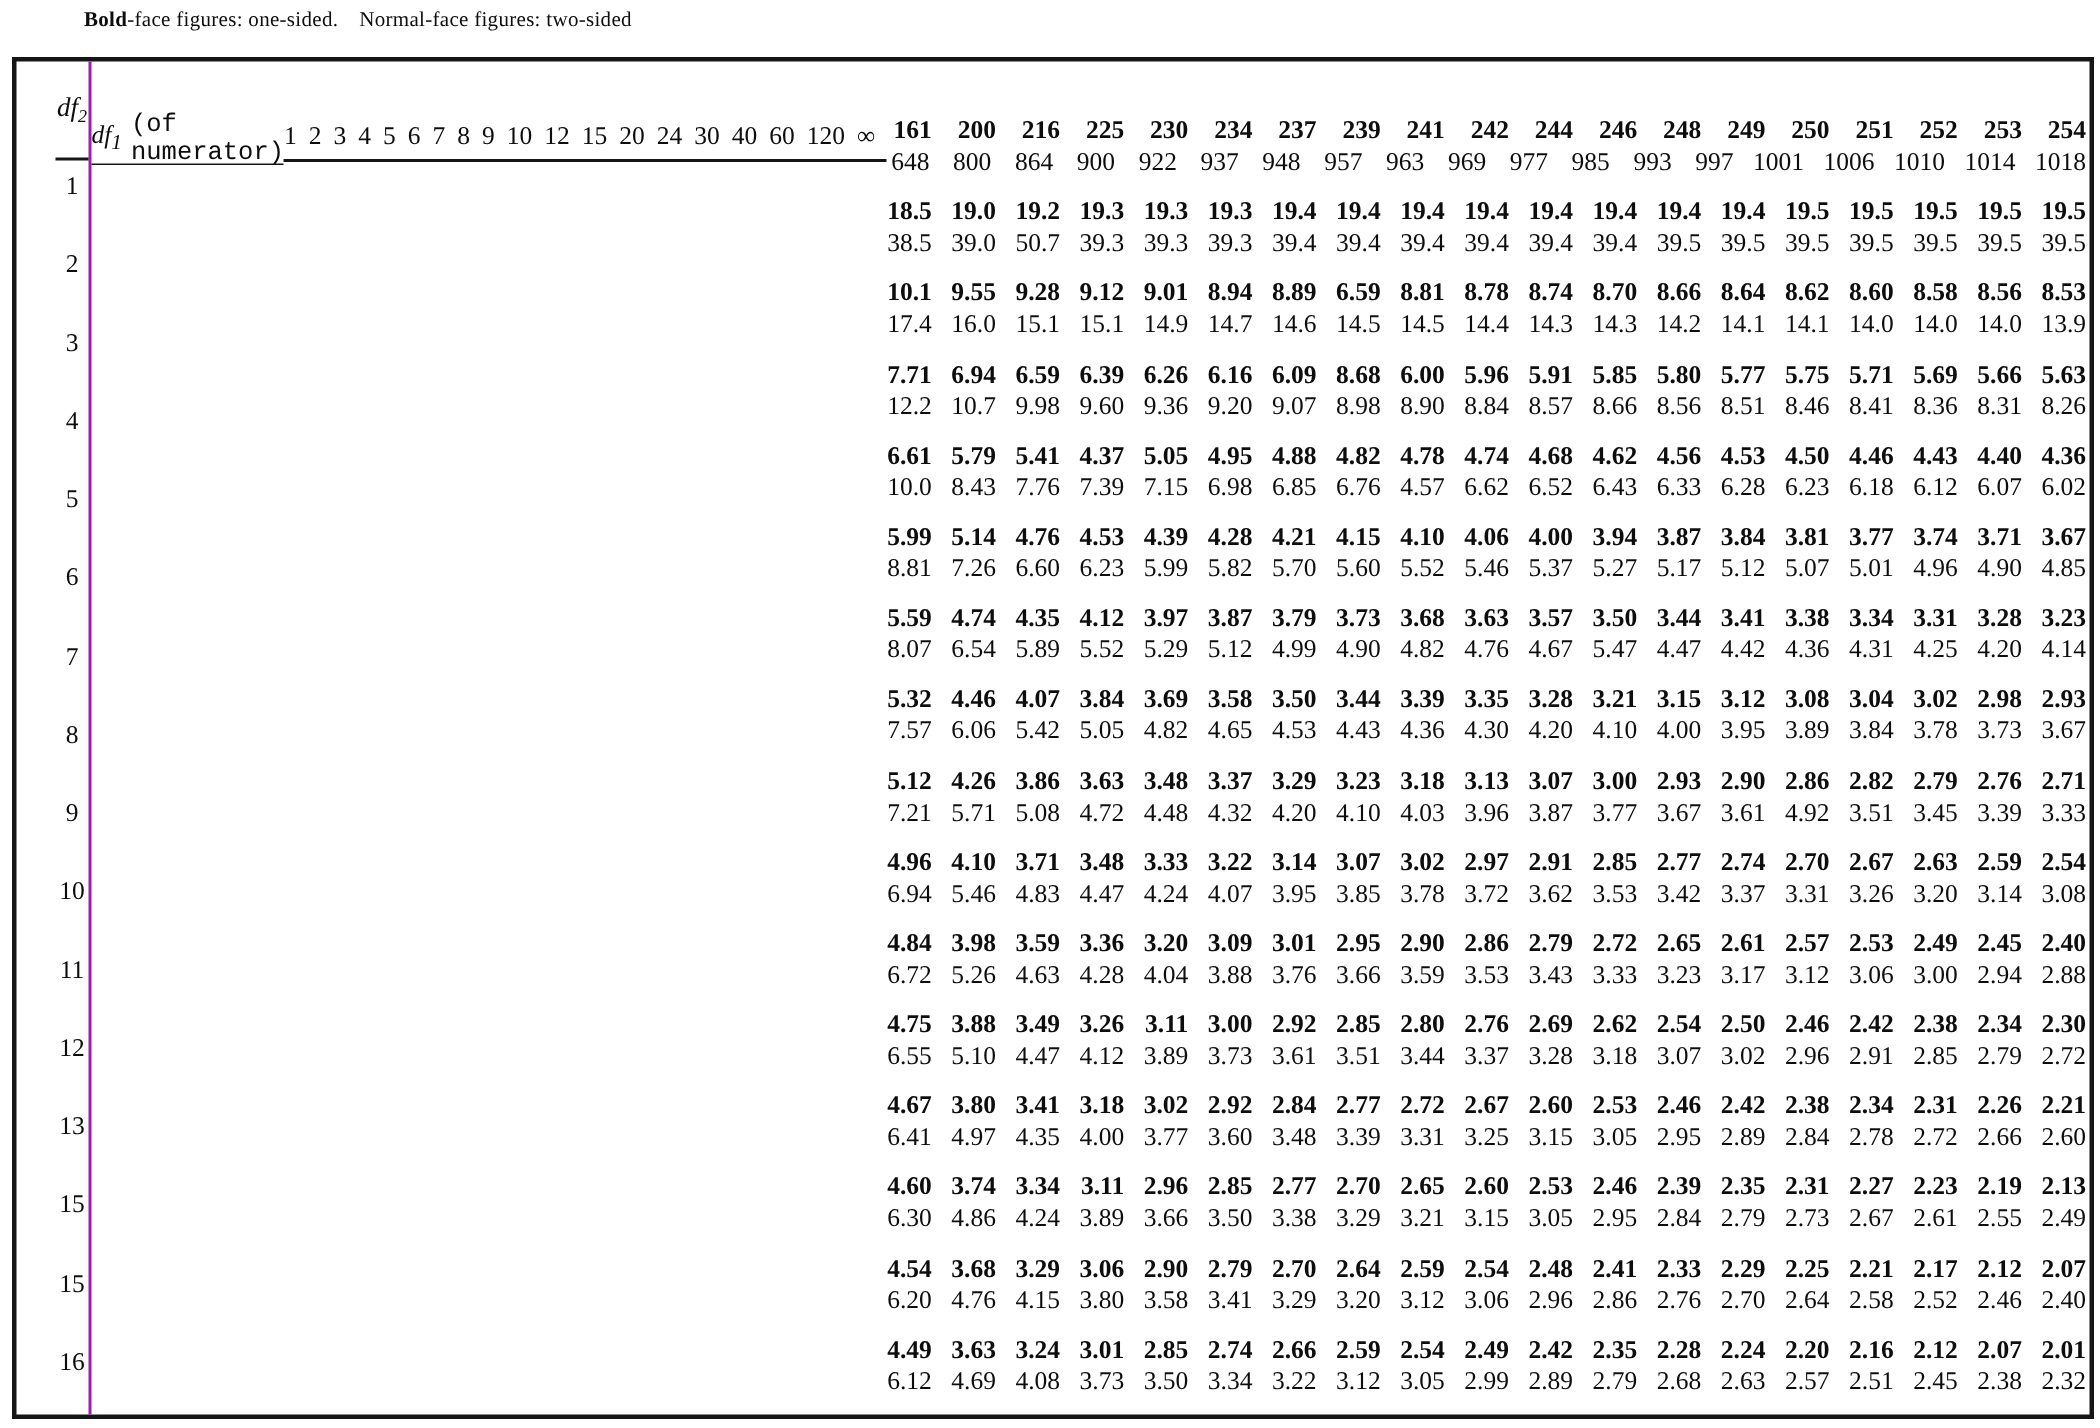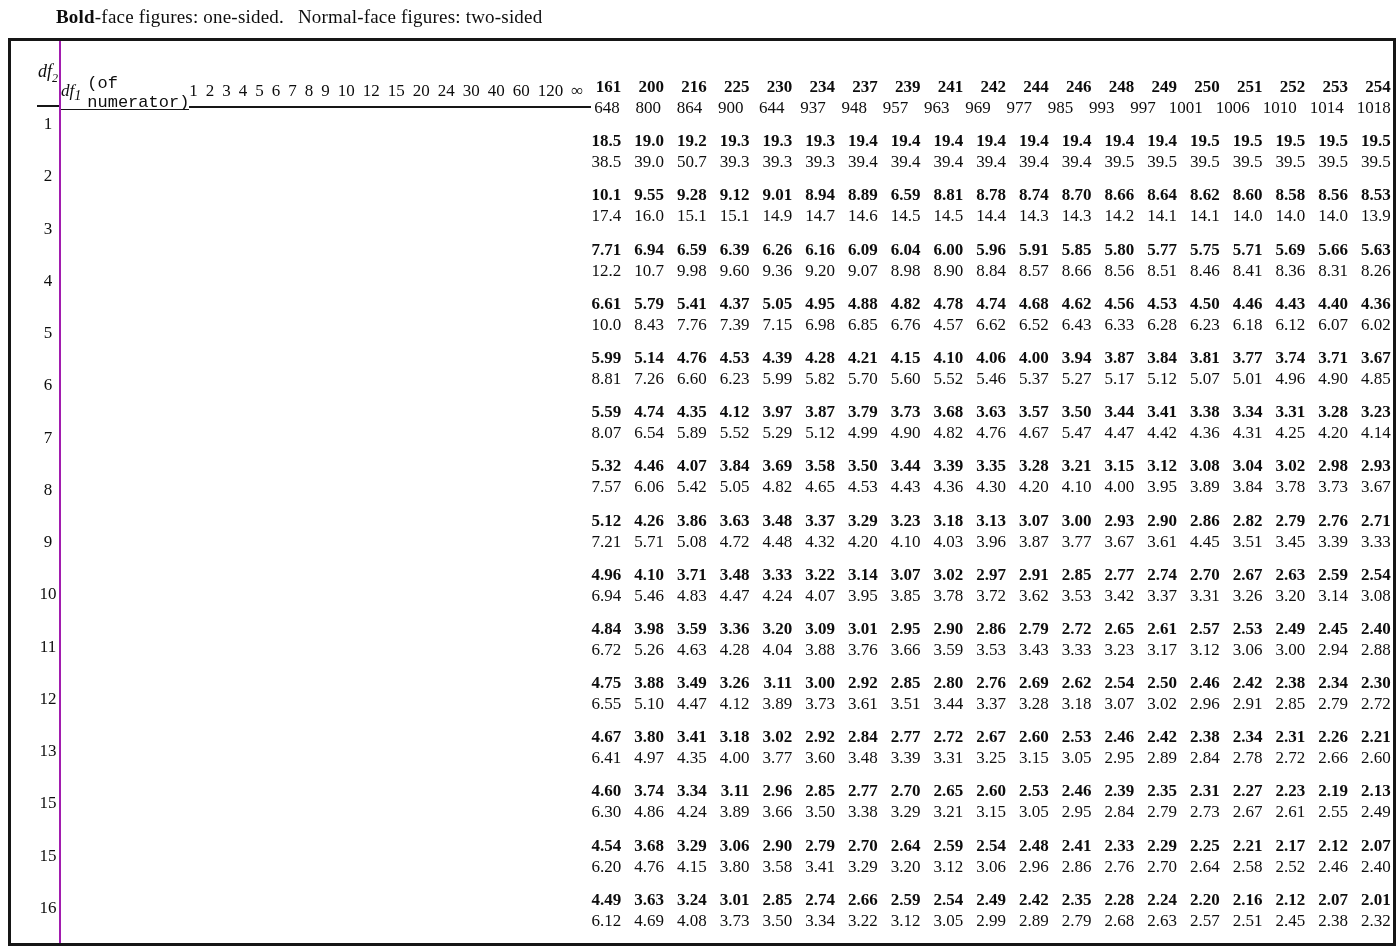--- a/index.html
+++ b/index.html
@@ -8,21 +8,21 @@
     width: 1400px; height: 952px;
     background: #ffffff;
     font-family: "Liberation Serif", "DejaVu Serif", serif;
     color: #0d0d0d;
     overflow: hidden;
     position: relative;
   }
   .caption {
     position: absolute;
     left: 56px; top: 6px;
-    font-size: 19px;
+    font-size: 14px;
     letter-spacing: 0.2px;
     white-space: nowrap;
   }
   .caption .second { margin-left: 14px; }
   .tablewrap {
     position: absolute;
     left: 8px; top: 38px;
     width: 1388px; height: 908px;
     border: 3px solid #161616;
     display: flex;
@@ -169,21 +169,21 @@
             <div class="cell">251</div>
             <div class="cell">252</div>
             <div class="cell">253</div>
             <div class="cell">254</div>
           </div>
           <div class="line two">
             <div class="cell">648</div>
             <div class="cell">800</div>
             <div class="cell">864</div>
             <div class="cell">900</div>
-            <div class="cell">644</div>
+            <div class="cell">922</div>
             <div class="cell">937</div>
             <div class="cell">948</div>
             <div class="cell">957</div>
             <div class="cell">963</div>
             <div class="cell">969</div>
             <div class="cell">977</div>
             <div class="cell">985</div>
             <div class="cell">993</div>
             <div class="cell">997</div>
             <div class="cell">1001</div>
@@ -283,21 +283,21 @@
         </div>
         <div class="row">
           <div class="line one">
             <div class="cell">7.71</div>
             <div class="cell">6.94</div>
             <div class="cell">6.59</div>
             <div class="cell">6.39</div>
             <div class="cell">6.26</div>
             <div class="cell">6.16</div>
             <div class="cell">6.09</div>
-            <div class="cell">6.04</div>
+            <div class="cell">8.68</div>
             <div class="cell">6.00</div>
             <div class="cell">5.96</div>
             <div class="cell">5.91</div>
             <div class="cell">5.85</div>
             <div class="cell">5.80</div>
             <div class="cell">5.77</div>
             <div class="cell">5.75</div>
             <div class="cell">5.71</div>
             <div class="cell">5.69</div>
             <div class="cell">5.66</div>
@@ -531,21 +531,21 @@
             <div class="cell">4.48</div>
             <div class="cell">4.32</div>
             <div class="cell">4.20</div>
             <div class="cell">4.10</div>
             <div class="cell">4.03</div>
             <div class="cell">3.96</div>
             <div class="cell">3.87</div>
             <div class="cell">3.77</div>
             <div class="cell">3.67</div>
             <div class="cell">3.61</div>
-            <div class="cell">4.45</div>
+            <div class="cell">4.92</div>
             <div class="cell">3.51</div>
             <div class="cell">3.45</div>
             <div class="cell">3.39</div>
             <div class="cell">3.33</div>
           </div>
         </div>
         <div class="row">
           <div class="line one">
             <div class="cell">4.96</div>
             <div class="cell">4.10</div>

